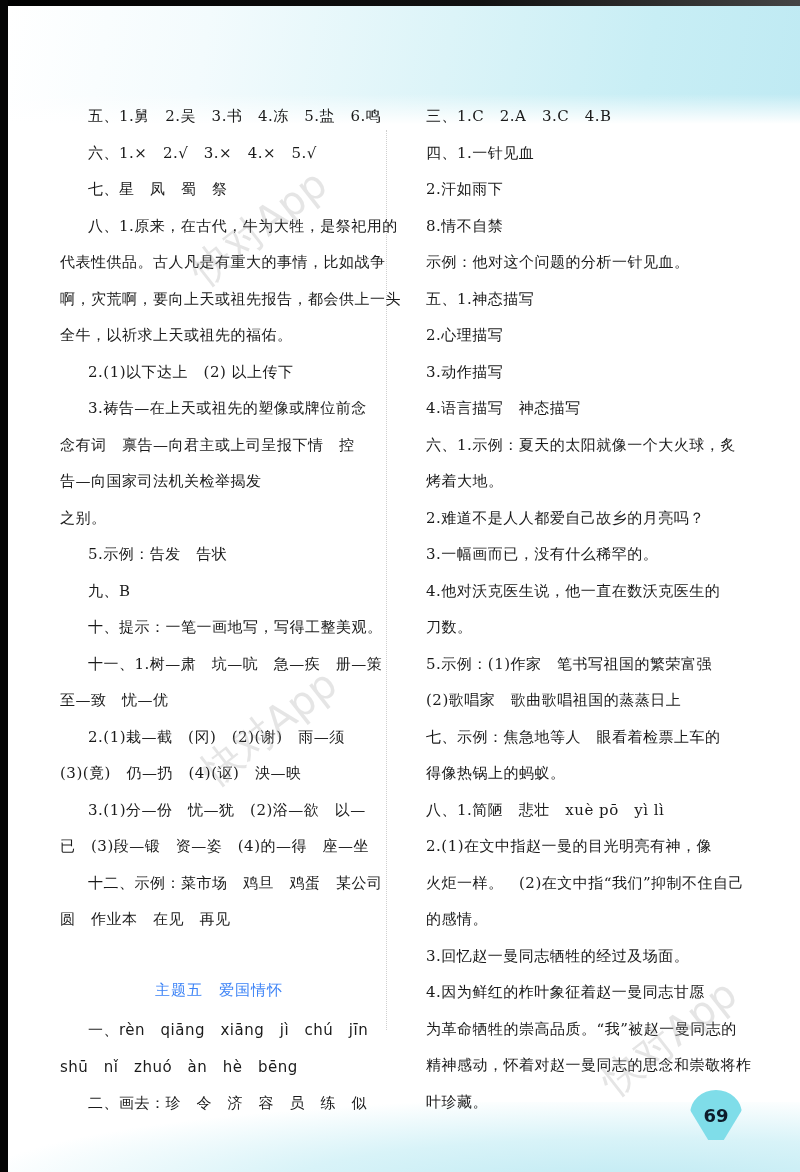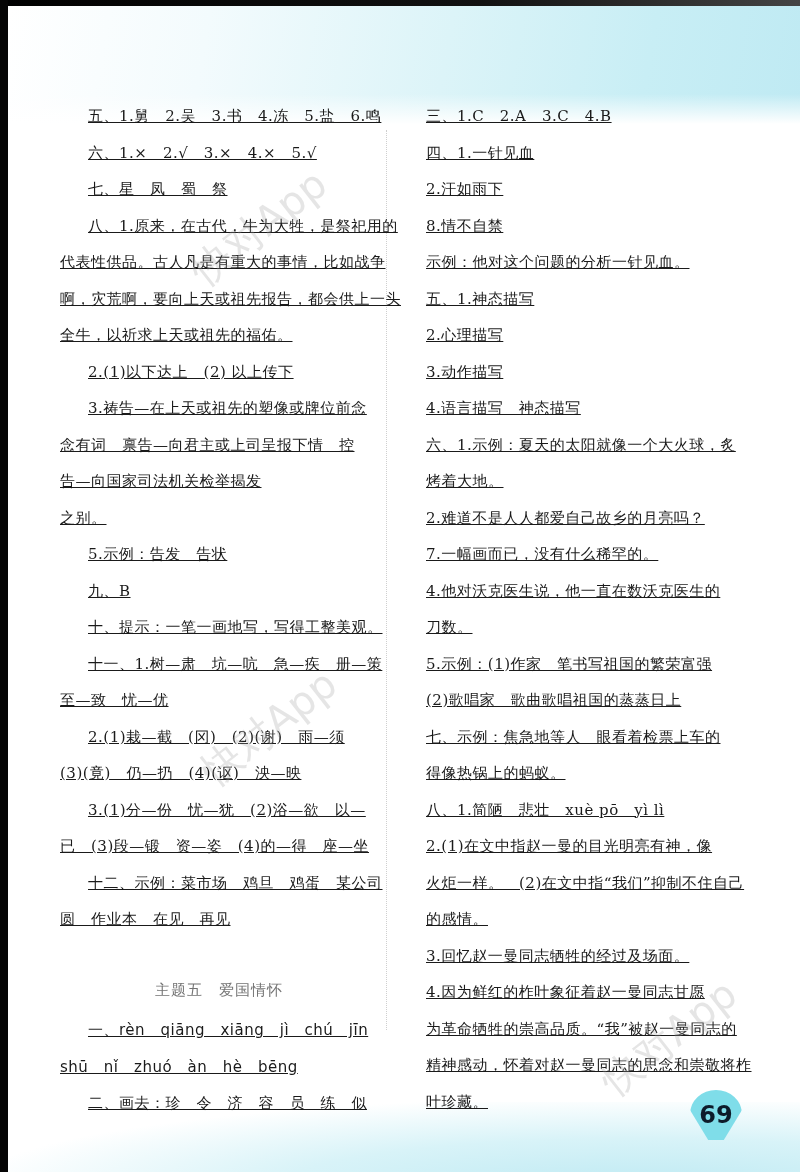--- a/index.html
+++ b/index.html
@@ -23,40 +23,40 @@
     position:absolute; left:8px; bottom:0; width:792px; height:70px;
     background: radial-gradient(ellipse at 80% 120%, #bfeaf3 0%, #d8f3f8 40%, rgba(255,255,255,0) 75%);
   }
   .divider {
     position:absolute; left:386px; top:130px; width:0; height:900px;
     border-left:1px dotted #cfcfcf;
   }
   .col { position:absolute; top:98px; font-size:15px; line-height:36.5px; }
   .col-left { left:60px; width:318px; }
   .col-right { left:426px; width:318px; }
-  .line { white-space:nowrap; letter-spacing:0.5px;text-decoration:underline; }
+  .line { white-space:nowrap; letter-spacing:0.5px; }
   .indent { padding-left:28px; }
   .noind { padding-left:0; }
   .title {
-    text-align:center; color:#737373; font-family:"DejaVu Sans","Liberation Sans",sans-serif;
+    text-align:center; color:#3b82f6; font-family:"DejaVu Sans","Liberation Sans",sans-serif;
     font-size:15px; margin-top:34px; margin-bottom:4px; letter-spacing:1px;
   }
   .pinyin { font-family:"DejaVu Sans","Liberation Sans",sans-serif; word-spacing:14px; }
   .watermark {
     position:absolute; color:rgba(160,160,160,0.28); font-family:"DejaVu Sans","Liberation Sans",sans-serif;
     font-size:40px; transform:rotate(-38deg); white-space:nowrap; pointer-events:none;
   }
   .page-badge {
     position:absolute; left:690px; top:1090px; width:52px; height:50px;
     background:#7fdde9; border-radius:26px 26px 18px 18px / 24px 24px 26px 26px;
     display:flex; align-items:center; justify-content:center;
     clip-path: polygon(10% 0,90% 0,100% 40%,65% 100%,35% 100%,0 40%);
   }
   .page-number {
-    font-family:"DejaVu Sans","Liberation Sans",sans-serif; font-weight:bold; font-size:24px; color:#0d1b2a;
+    font-family:"DejaVu Sans","Liberation Sans",sans-serif; font-weight:bold; font-size:18px; color:#0d1b2a;
   }
 </style>
 </head>
 <body>
 
 <div class="top-bar"></div>
 <div class="left-bar"></div>
 <div class="header-band"></div>
 <div class="footer-band"></div>
 <div class="divider"></div>
@@ -96,21 +96,21 @@
     <div class="line noind">2.汗如雨下</div>
     <div class="line noind">8.情不自禁</div>
     <div class="line noind">示例：他对这个问题的分析一针见血。</div>
     <div class="line noind">五、1.神态描写</div>
     <div class="line noind">2.心理描写</div>
     <div class="line noind">3.动作描写</div>
     <div class="line noind">4.语言描写　神态描写</div>
     <div class="line noind">六、1.示例：夏天的太阳就像一个大火球，炙</div>
     <div class="line noind">烤着大地。</div>
     <div class="line noind">2.难道不是人人都爱自己故乡的月亮吗？</div>
-    <div class="line noind">7.一幅画而已，没有什么稀罕的。</div>
+    <div class="line noind">3.一幅画而已，没有什么稀罕的。</div>
     <div class="line noind">4.他对沃克医生说，他一直在数沃克医生的</div>
     <div class="line noind">刀数。</div>
     <div class="line noind">5.示例：(1)作家　笔书写祖国的繁荣富强</div>
     <div class="line noind">(2)歌唱家　歌曲歌唱祖国的蒸蒸日上</div>
     <div class="line noind">七、示例：焦急地等人　眼看着检票上车的</div>
     <div class="line noind">得像热锅上的蚂蚁。</div>
     <div class="line noind">八、1.简陋　悲壮　xuè pō　yì lì</div>
     <div class="line noind">2.(1)在文中指赵一曼的目光明亮有神，像</div>
     <div class="line noind">火炬一样。　(2)在文中指“我们”抑制不住自己</div>
     <div class="line noind">的感情。</div>

